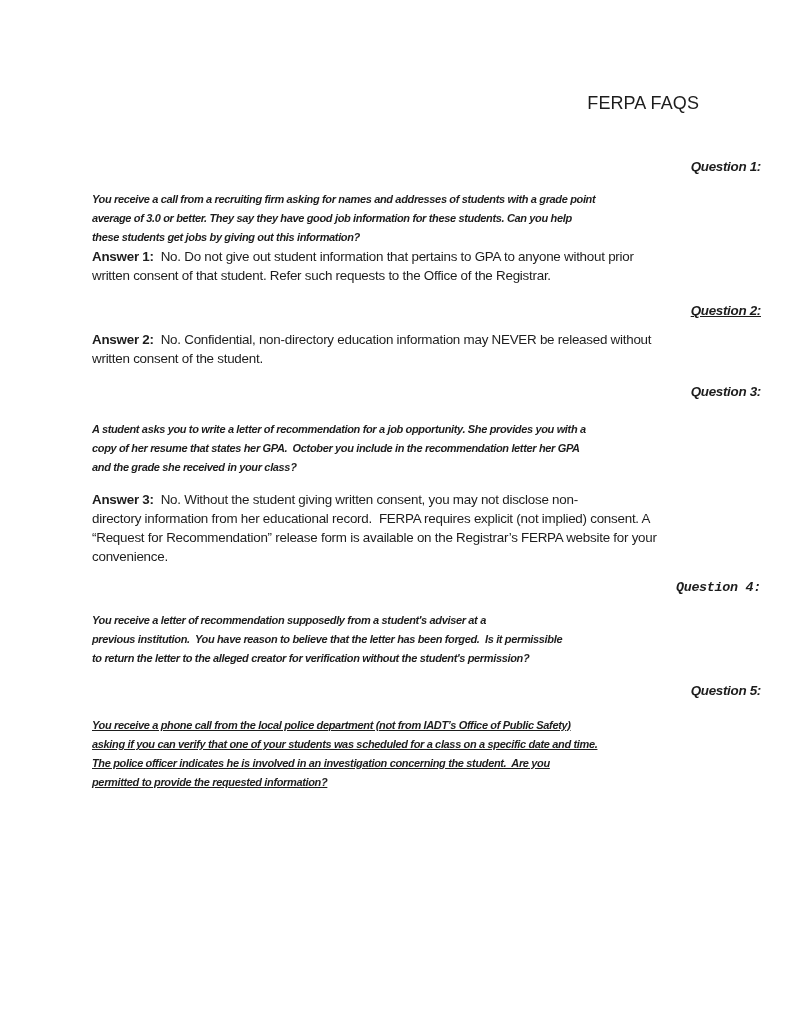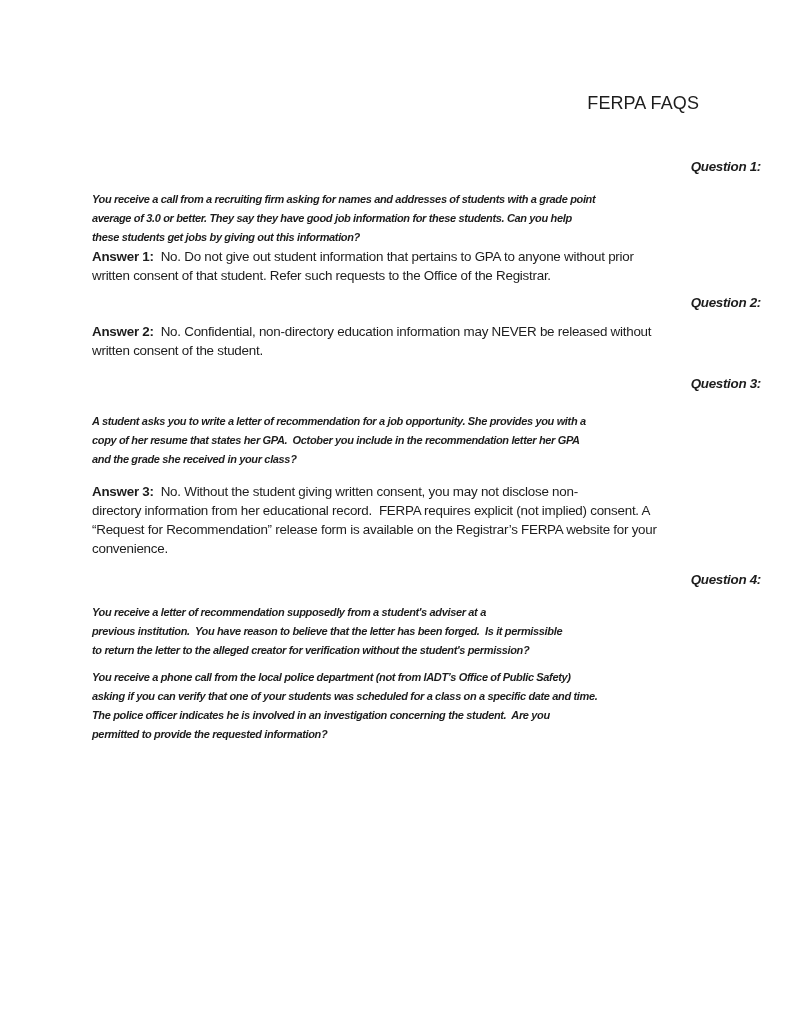--- a/index.html
+++ b/index.html
@@ -57,24 +57,24 @@
   .ans-label {
     font-weight: 700;
   }
   .ans-body {
     font-weight: 400;
   }
   
   .mt44 { margin-top: 44px; }
   .mt19 { margin-top: 19px; }
   .mt17 { margin-top: 17px; }
-  .mt16 { margin-top: 8px; }
+  .mt16 { margin-top: 16px; text-decoration: underline; }
   .mt14 { margin-top: 14px; }
   .mt13 { margin-top: 13px; }
-  .mt12 { margin-top: 12px; }
+  .mt12 { margin-top: 12px; font-family: Liberation Mono, monospace; }
   .mt10 { margin-top: 10px; }
   .mt9  { }
   .mt8  { margin-top: 8px; }
 </style>
 </head>
 <body>
 
 <div class="page">
   <div class="content">
 
@@ -98,19 +98,20 @@
     <p class="ans mt13"><span class="ans-label">Answer 3:</span><span class="ans-body">  No. Without the student giving written consent, you may not disclose non-
 directory information from her educational record.  FERPA requires explicit (not implied) consent. A
 “Request for Recommendation” release form is available on the Registrar’s FERPA website for your
 convenience.</span></p>
 
     <p class="q-heading mt12">Question 4:</p>
     <p class="q-text mt14">You receive a letter of recommendation supposedly from a student's adviser at a
 previous institution.  You have reason to believe that the letter has been forged.  Is it permissible
 to return the letter to the alleged creator for verification without the student's permission?</p>
 
+    <p class="q-heading mt13">Question 5:</p>
     <p class="q-text mt16">You receive a phone call from the local police department (not from IADT’s Office of Public Safety)
 asking if you can verify that one of your students was scheduled for a class on a specific date and time.
 The police officer indicates he is involved in an investigation concerning the student.  Are you
 permitted to provide the requested information?</p>
 
   </div>
 </div>
 
 </body></html>

